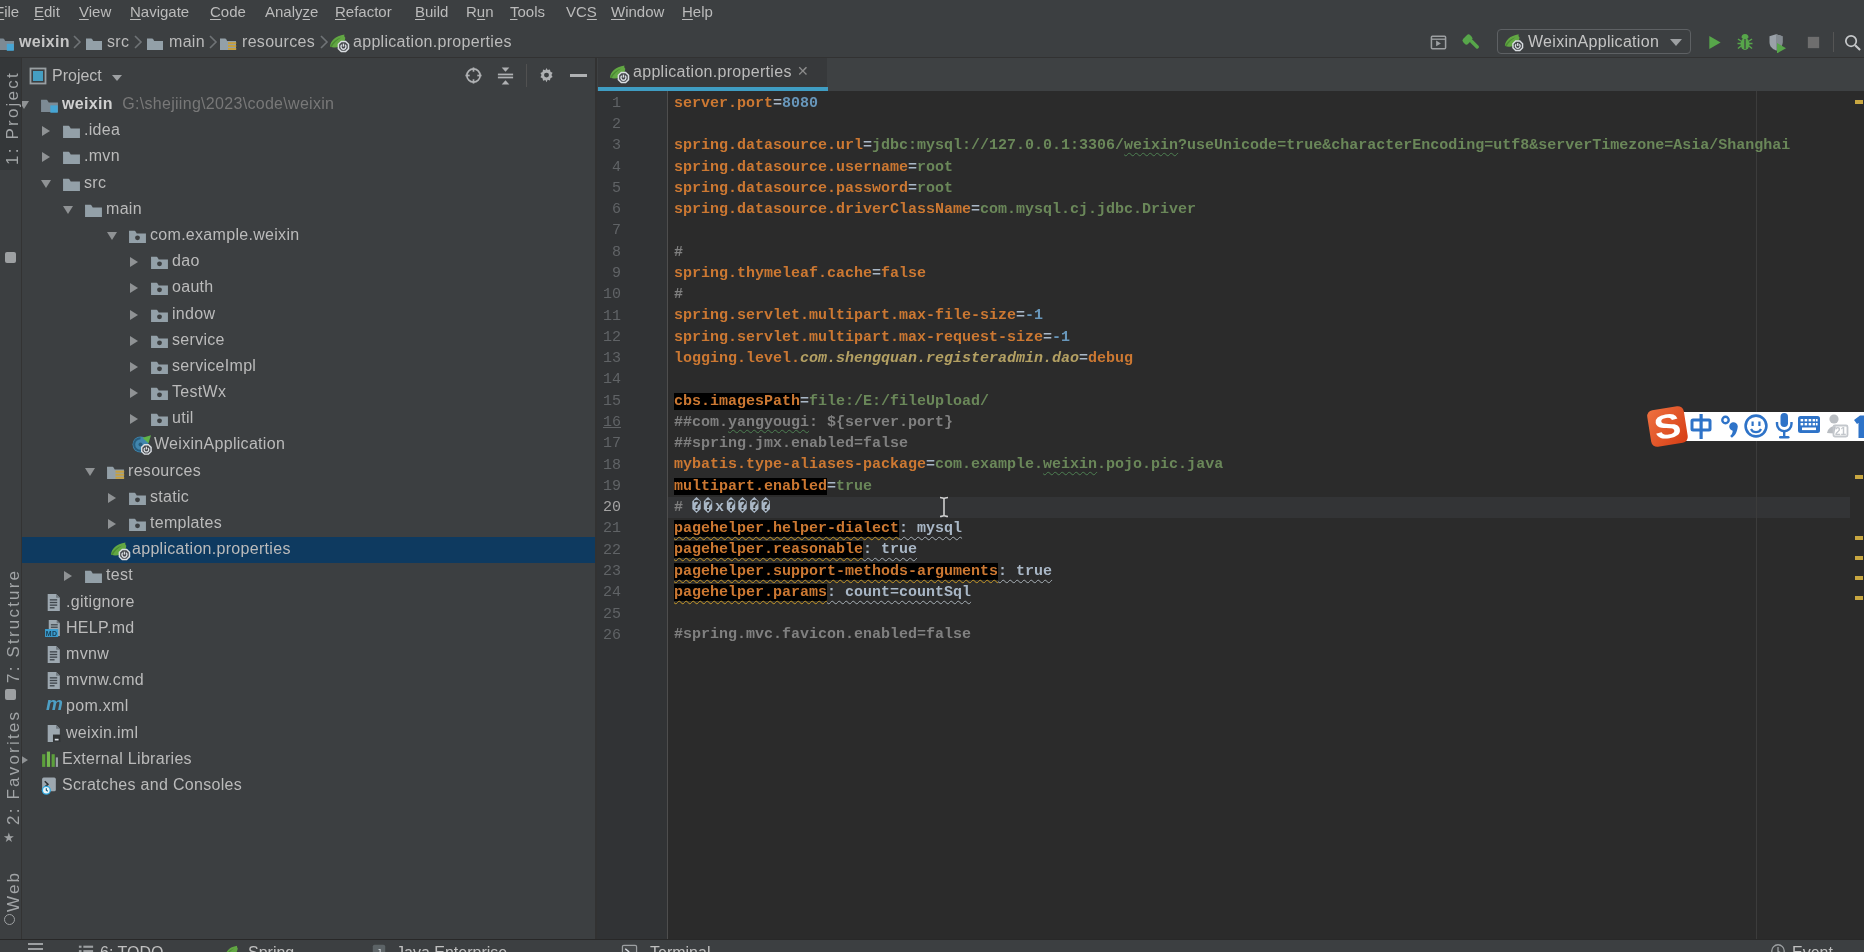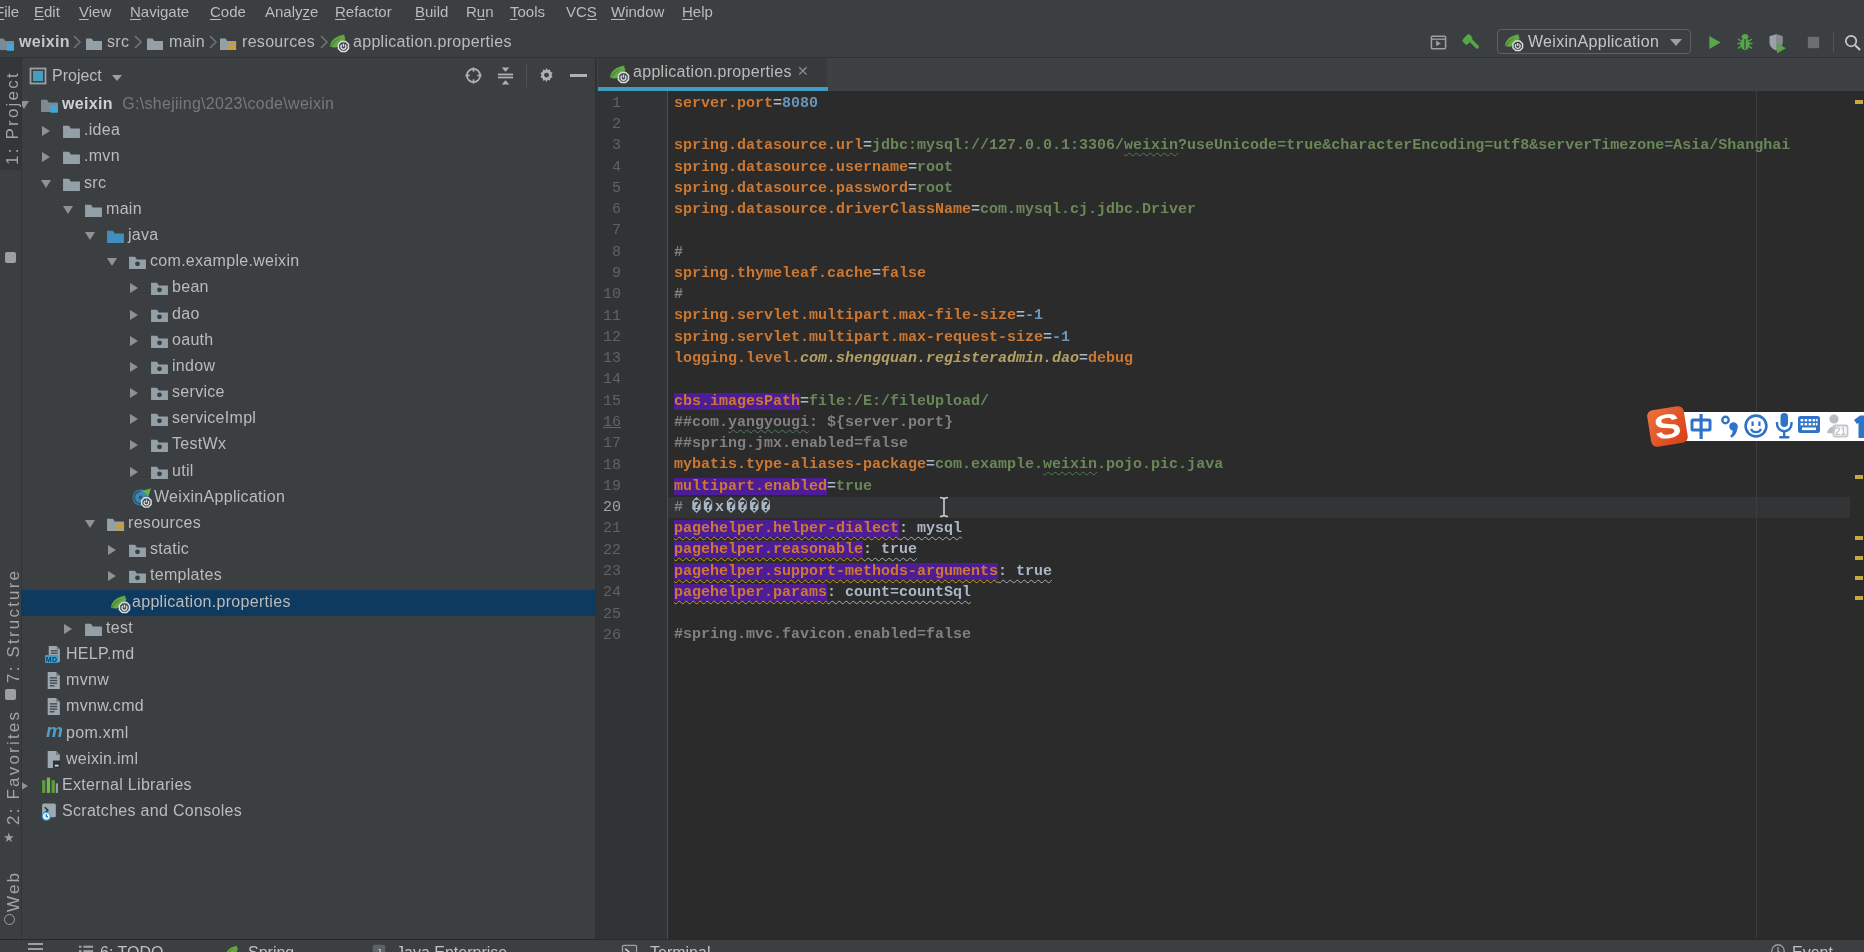--- a/index.html
+++ b/index.html
@@ -32,21 +32,21 @@
 #edbody{position:absolute;left:597px;top:91px;width:1267px;height:848px;background:#2b2b2b;overflow:hidden;}
 #gutter{position:absolute;left:0;top:0;width:71px;height:848px;background:#313335;border-right:1px solid #4e4e4e;}
 .lnum{position:absolute;right:46px;color:#606366;font-family:"Liberation Mono",monospace;font-size:15px;line-height:21.28px;}
 #code{position:absolute;left:77px;top:1.8px;font-family:"Liberation Mono",monospace;font-size:15px;line-height:21.28px;font-weight:bold;color:#a9b7c6;white-space:pre;}
 .cl{height:21.28px;}
 .k{color:#cc7832;}
 .v{color:#6a8759;}
 .n{color:#6897bb;}
 .c{color:#808080;font-weight:bold;}
 .it{color:#b3a063;font-style:italic;}
-.hl{background:#4c1d95;}
+.hl{background:#000000;}
 .sqg{text-decoration:underline;text-decoration-style:wavy;text-decoration-color:#4e8052;text-decoration-thickness:1px;text-underline-offset:3px;}
 .sqo{text-decoration:underline;text-decoration-style:wavy;text-decoration-color:#c89a28;text-decoration-thickness:1.2px;text-underline-offset:4px;}
 .sqw{text-decoration:underline;text-decoration-style:wavy;text-decoration-color:#a8b0b6;text-decoration-thickness:1.2px;text-underline-offset:4px;}
 #curline{position:absolute;left:0px;top:406.1px;width:1253px;height:21.3px;background:#333436;}
 #marginline{position:absolute;left:1159px;top:0;width:1px;height:848px;background:#3c3c3c;}
 
 #status{position:absolute;left:0;top:939px;width:1864px;height:13px;background:#3c3f41;border-top:1px solid #282828;color:#c0c0c0;font-size:16px;overflow:hidden;}
 
 #sogou{position:absolute;left:1680px;top:412px;width:184px;height:29px;background:#ffffff;}
 #slogo{position:absolute;left:1649px;top:408px;width:37px;height:37px;background:linear-gradient(135deg,#ee7140,#d63d14);border-radius:6px;transform:rotate(-9deg);color:#ffffff;font-weight:bold;font-size:34px;text-align:center;line-height:36px;}
@@ -385,39 +385,25 @@
         <span class="lbl" style="left:62px">src</span>
       </div>
       <div class="trow" style="">
         <span class="tri-d" style="left:41px"></span>
         <svg class="abs" style="position:absolute;left:62px;top:3px;color:#93a0a8;" width="19" height="19">
           <use href="#folder"></use>
         </svg>
         <span class="lbl" style="left:84px">main</span>
       </div>
       <div class="trow" style="">
-        <span class="tri-d" style="left:63px"></span>
-        <svg class="abs" style="position:absolute;left:84px;top:3px;color:#4090bf;" width="19" height="19">
-          <use href="#folder"></use>
-        </svg>
-        <span class="lbl" style="left:106px">java</span>
-      </div>
-      <div class="trow" style="">
         <span class="tri-d" style="left:85px"></span>
         <svg class="abs" style="position:absolute;left:106px;top:3px;color:#93a0a8;" width="19" height="19">
           <use href="#folderpkg"></use>
         </svg>
         <span class="lbl" style="left:128px">com.example.weixin</span>
-      </div>
-      <div class="trow" style="">
-        <span class="tri-r" style="left:108px"></span>
-        <svg class="abs" style="position:absolute;left:128px;top:3px;color:#93a0a8;" width="19" height="19">
-          <use href="#folderpkg"></use>
-        </svg>
-        <span class="lbl" style="left:150px">bean</span>
       </div>
       <div class="trow" style="">
         <span class="tri-r" style="left:108px"></span>
         <svg class="abs" style="position:absolute;left:128px;top:3px;color:#93a0a8;" width="19" height="19">
           <use href="#folderpkg"></use>
         </svg>
         <span class="lbl" style="left:150px">dao</span>
       </div>
       <div class="trow" style="">
         <span class="tri-r" style="left:108px"></span>
@@ -493,20 +479,26 @@
           <use href="#sbprops"></use>
         </svg>
         <span class="lbl" style="left:110px">application.properties</span>
       </div>
       <div class="trow" style="">
         <span class="tri-r" style="left:42px"></span>
         <svg class="abs" style="position:absolute;left:62px;top:3px;color:#93a0a8;" width="19" height="19">
           <use href="#folder"></use>
         </svg>
         <span class="lbl" style="left:84px">test</span>
+      </div>
+      <div class="trow" style="">
+        <svg class="abs" style="position:absolute;left:22px;top:3px;" width="19" height="19">
+          <use href="#filetxt"></use>
+        </svg>
+        <span class="lbl" style="left:44px">.gitignore</span>
       </div>
       <div class="trow" style="">
         <svg class="abs" style="position:absolute;left:22px;top:3px;" width="19" height="19">
           <use href="#filemd"></use>
         </svg>
         <span class="lbl" style="left:44px">HELP.md</span>
       </div>
       <div class="trow" style="">
         <svg class="abs" style="position:absolute;left:22px;top:3px;" width="19" height="19">
           <use href="#filetxt"></use>

